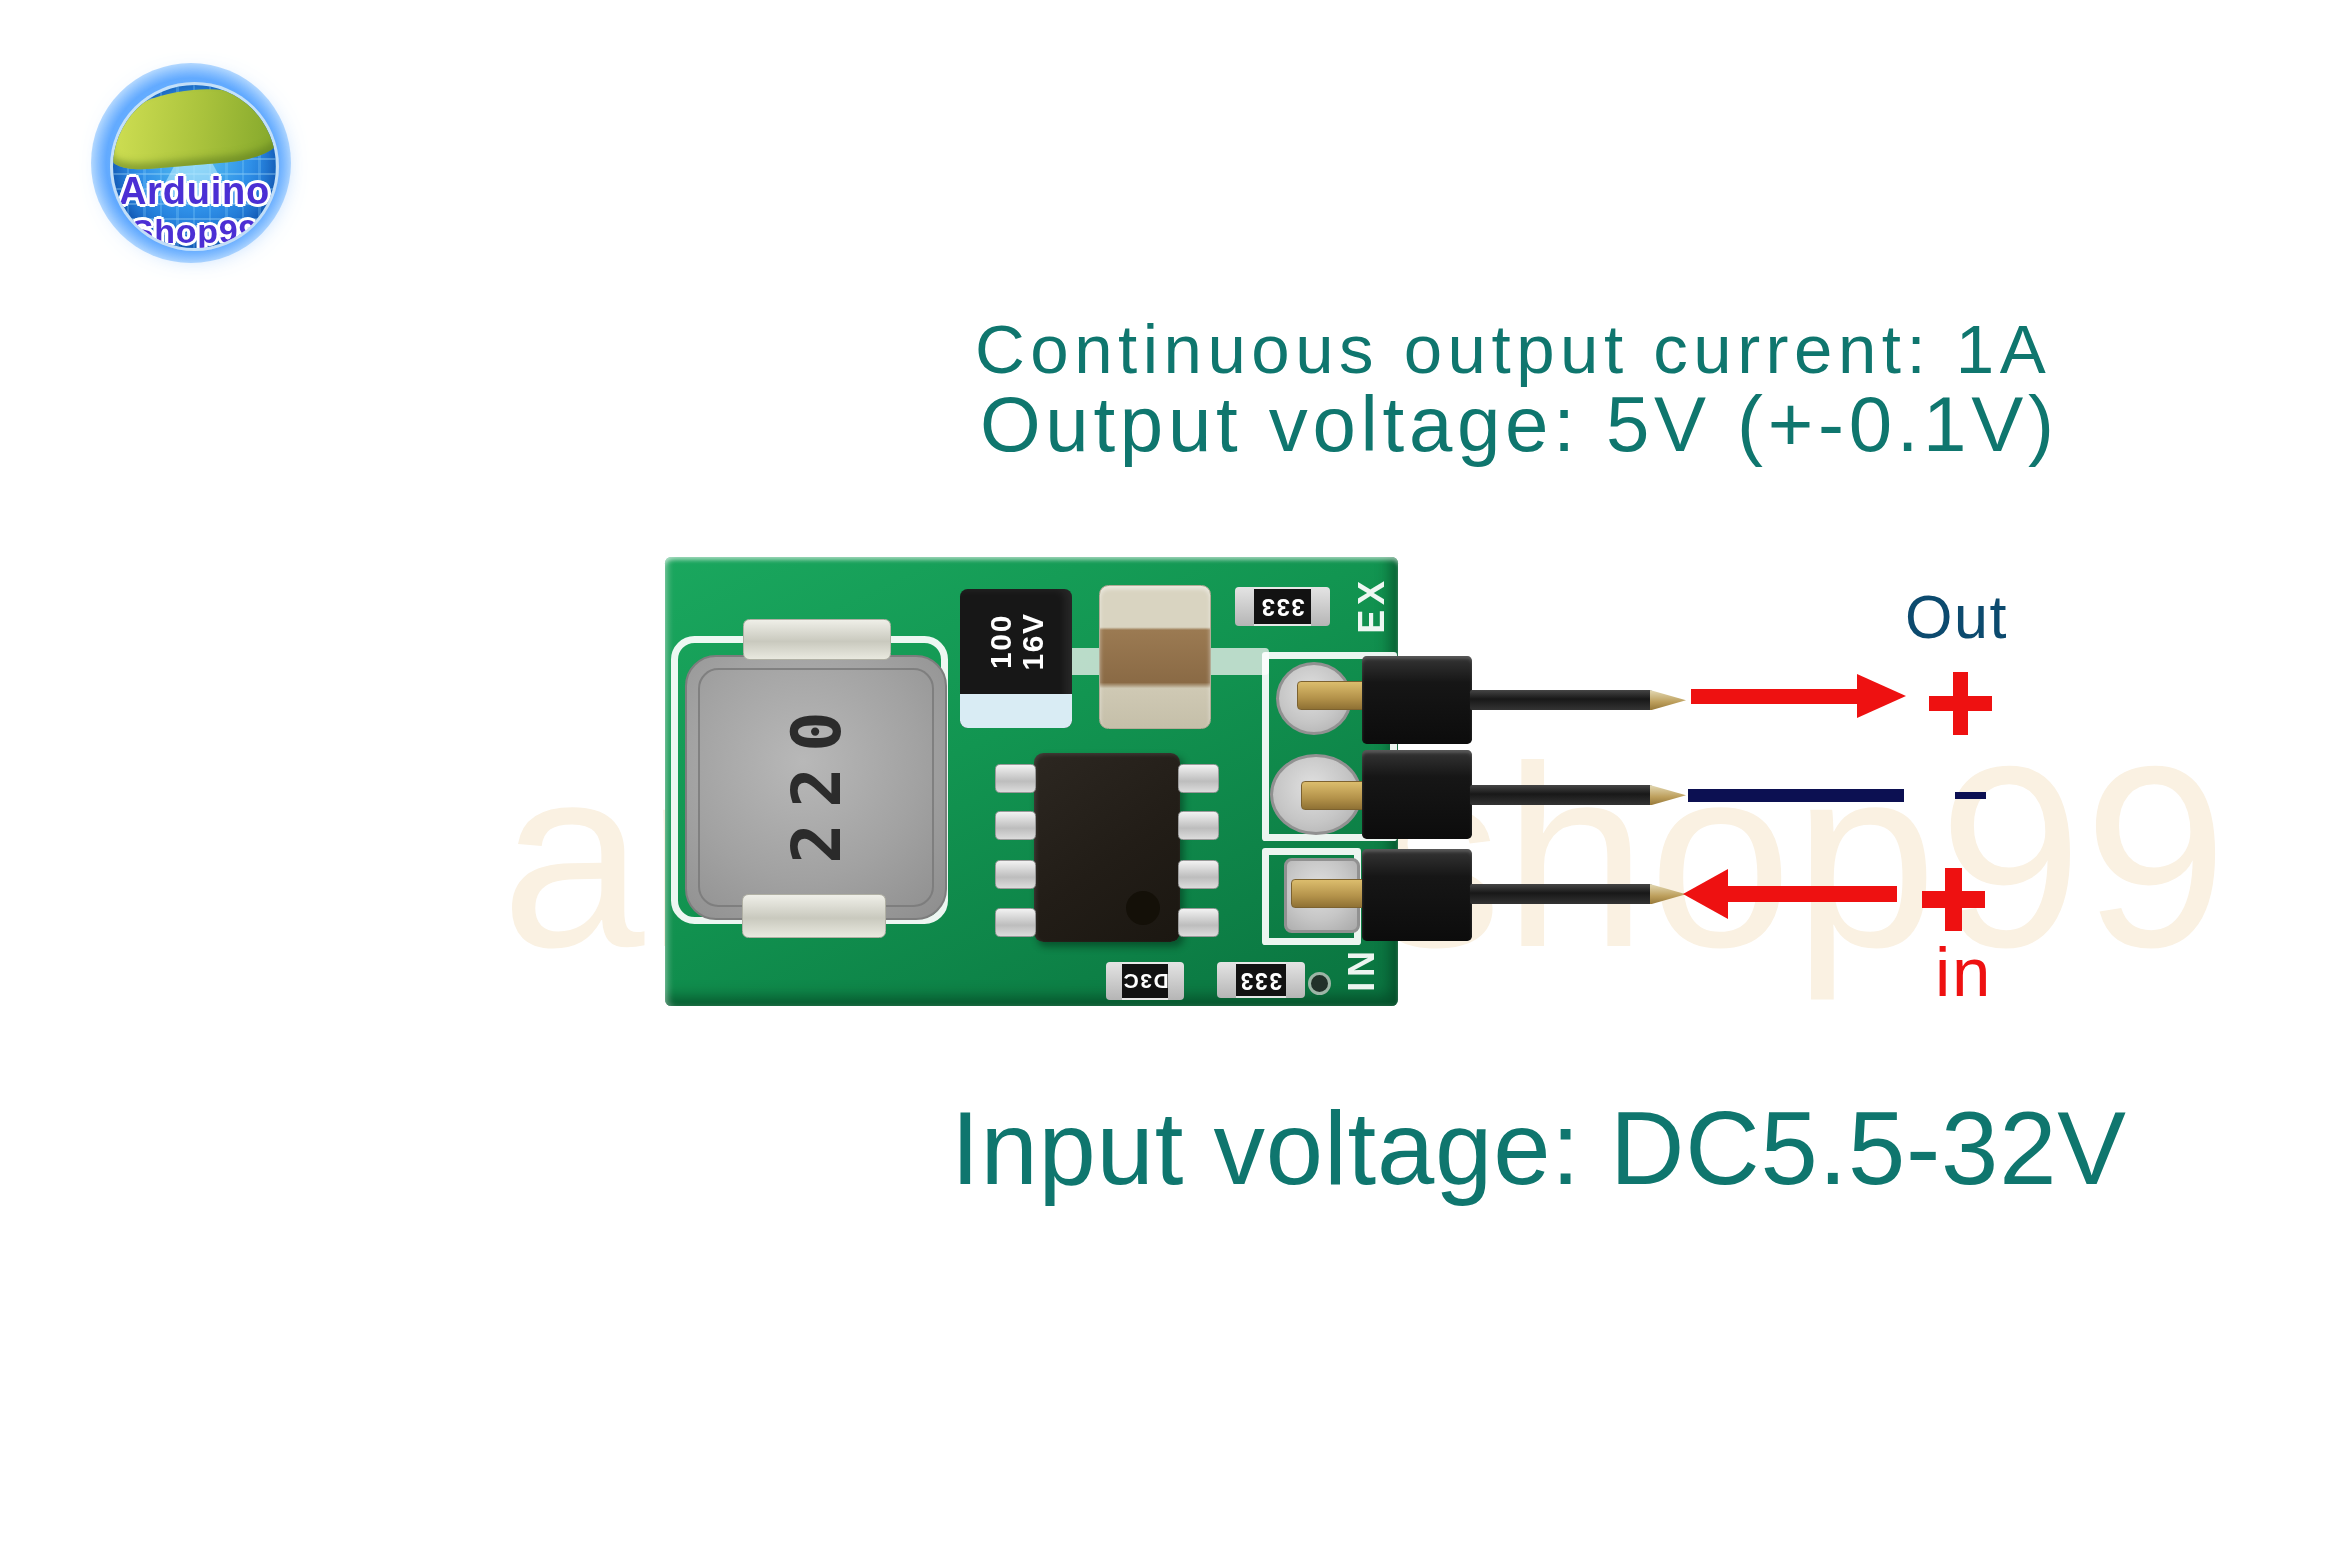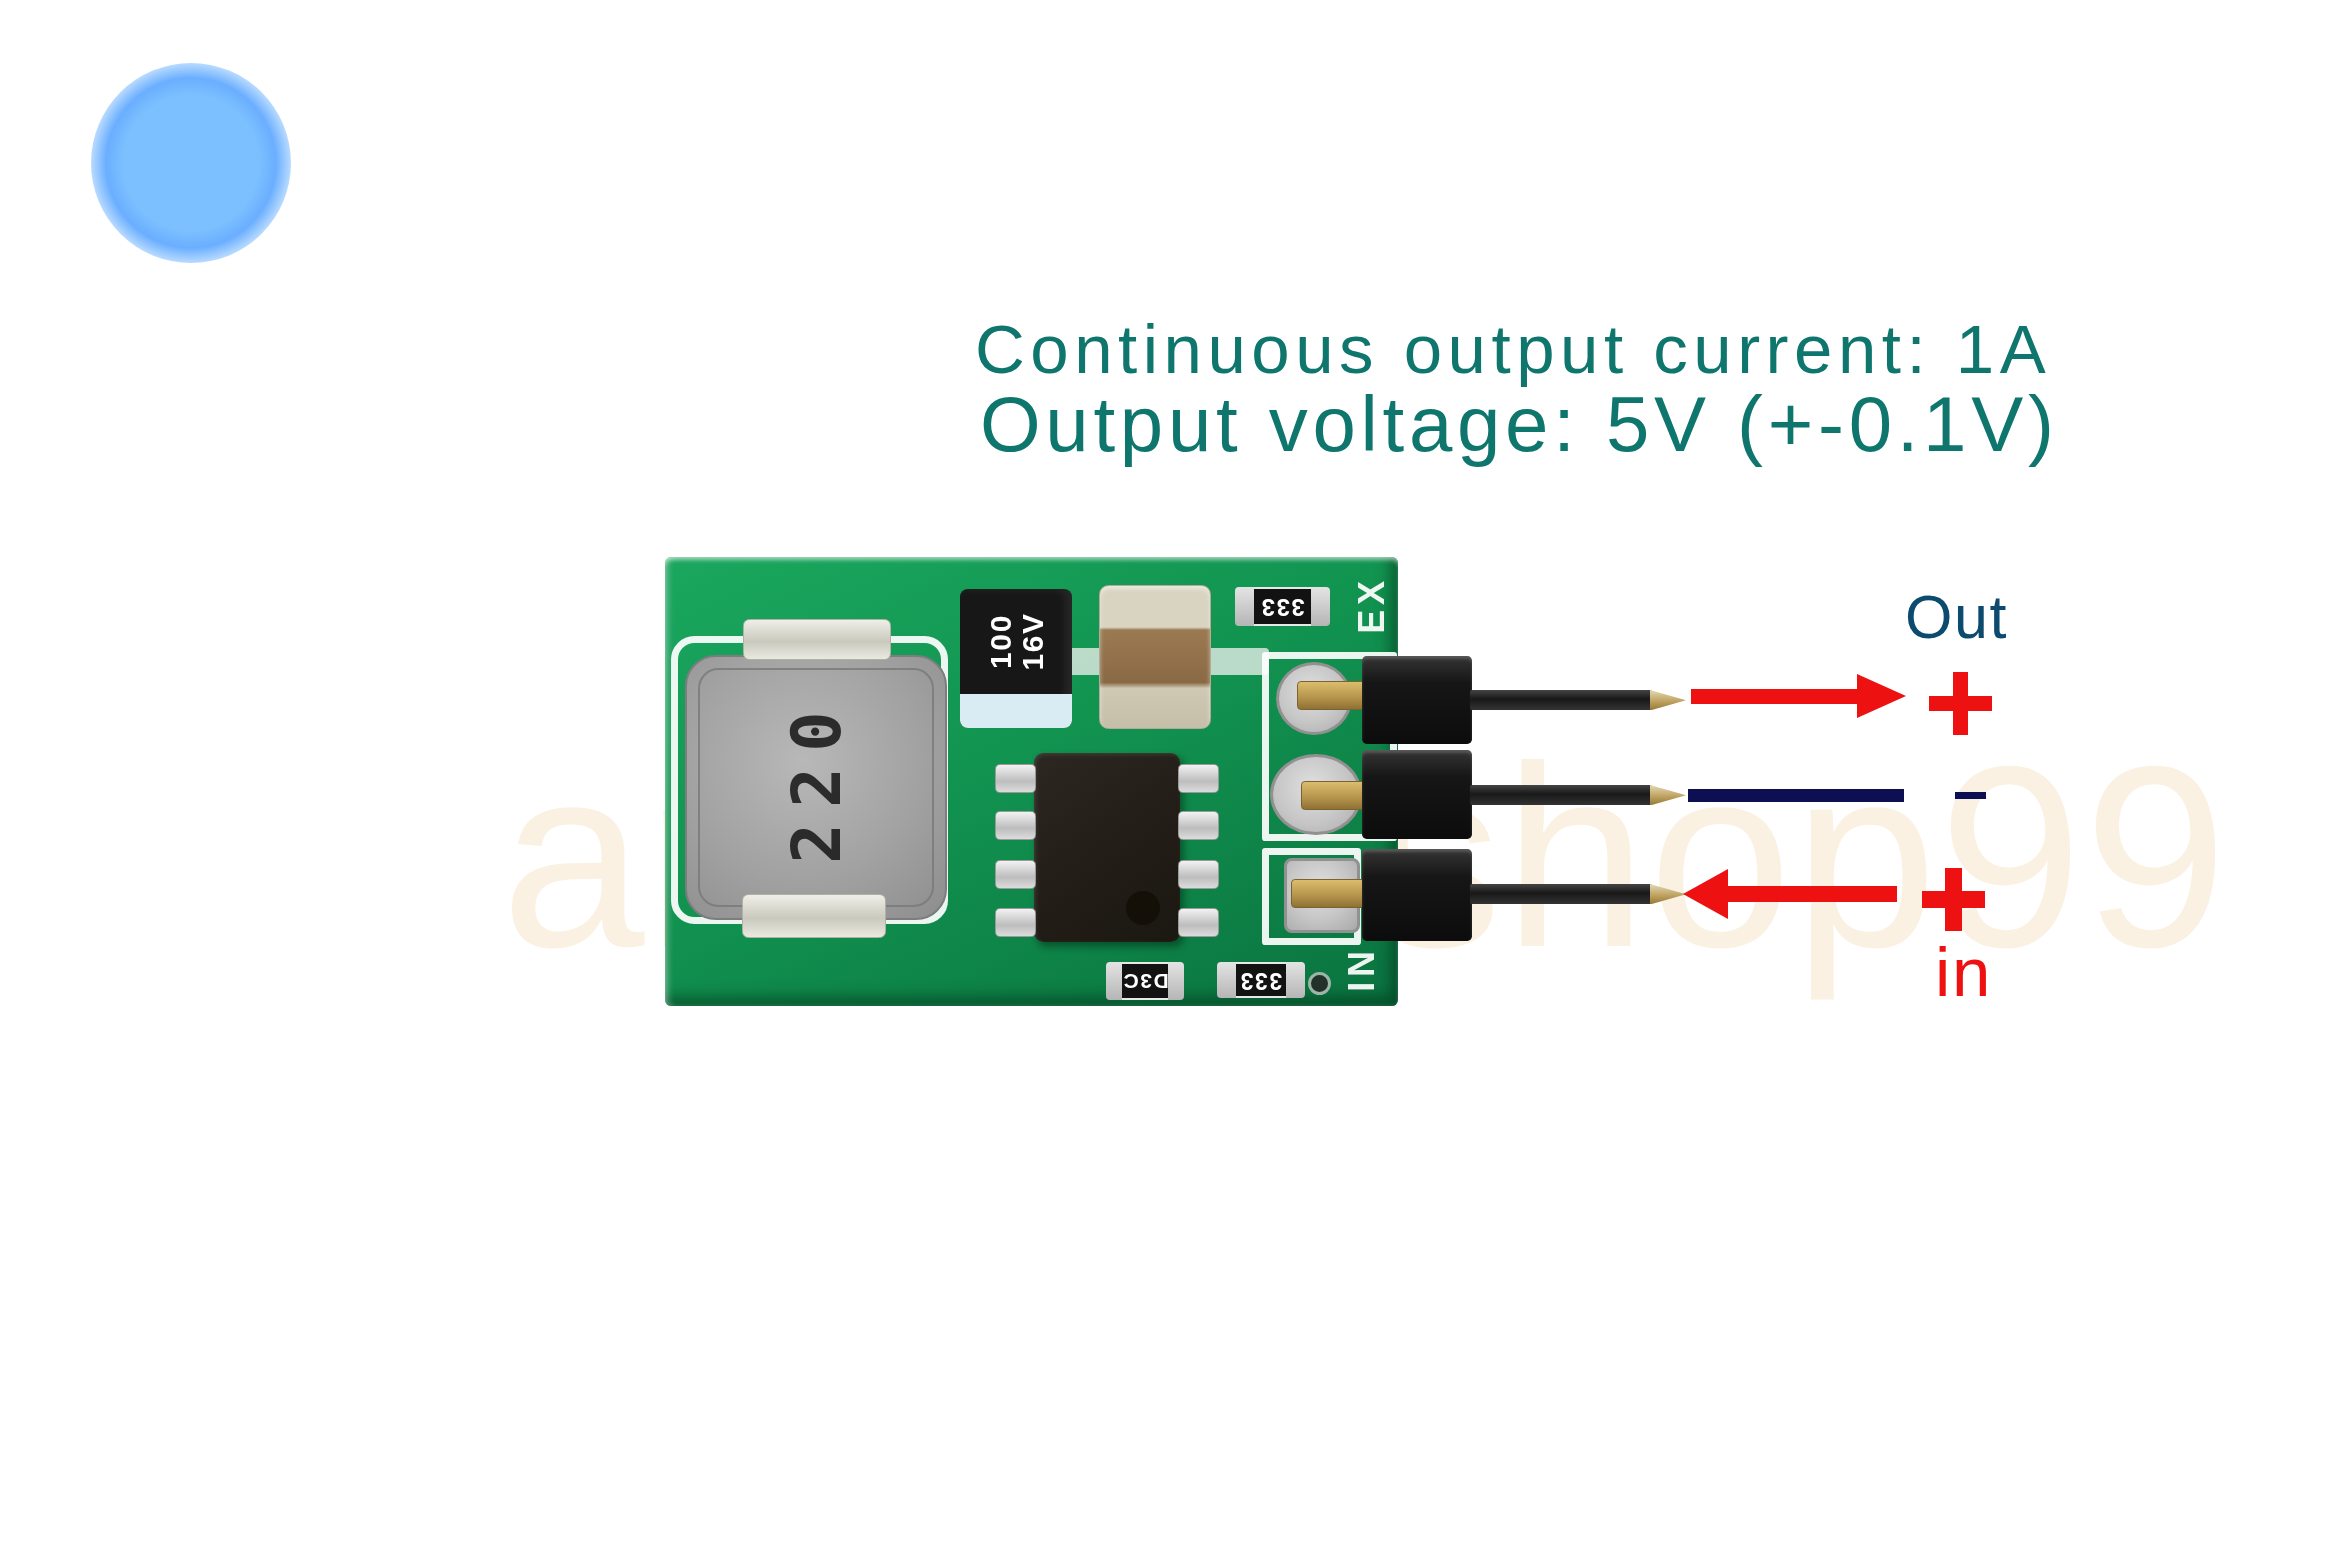--- a/index.html
+++ b/index.html
@@ -153,24 +153,32 @@
 </style>
 </head>
 <body>
 
 <div class="canvas">
 
   <div class="abs watermark">arduinoshop99</div>
 
   <div class="abs logo-wrap">
     <div class="logo-glow"></div>
+    <div class="logo-circle">
+      <div class="logo-circuit"></div>
+      <div class="logo-tri"></div>
+      <div class="logo-leaf"></div>
+      <div class="logo-line1">Arduino</div>
+      <div class="logo-line2">Shop99</div>
+    </div>
   </div>
 
   <div class="abs spec spec-line1">Continuous output current: 1A</div>
   <div class="abs spec spec-line2">Output voltage: 5V (+-0.1V)</div>
+  <div class="abs spec spec-line3">Input voltage: DC5.5-32V</div>
 
   <div class="abs pcb">
     <div class="abs silk silk-inductor"></div>
     <div class="abs trace-band"></div>
 
     <div class="abs inductor">
       <div class="inductor-inner"></div>
       <div class="inductor-label">220</div>
     </div>
     <div class="abs tab tab-top"></div>

